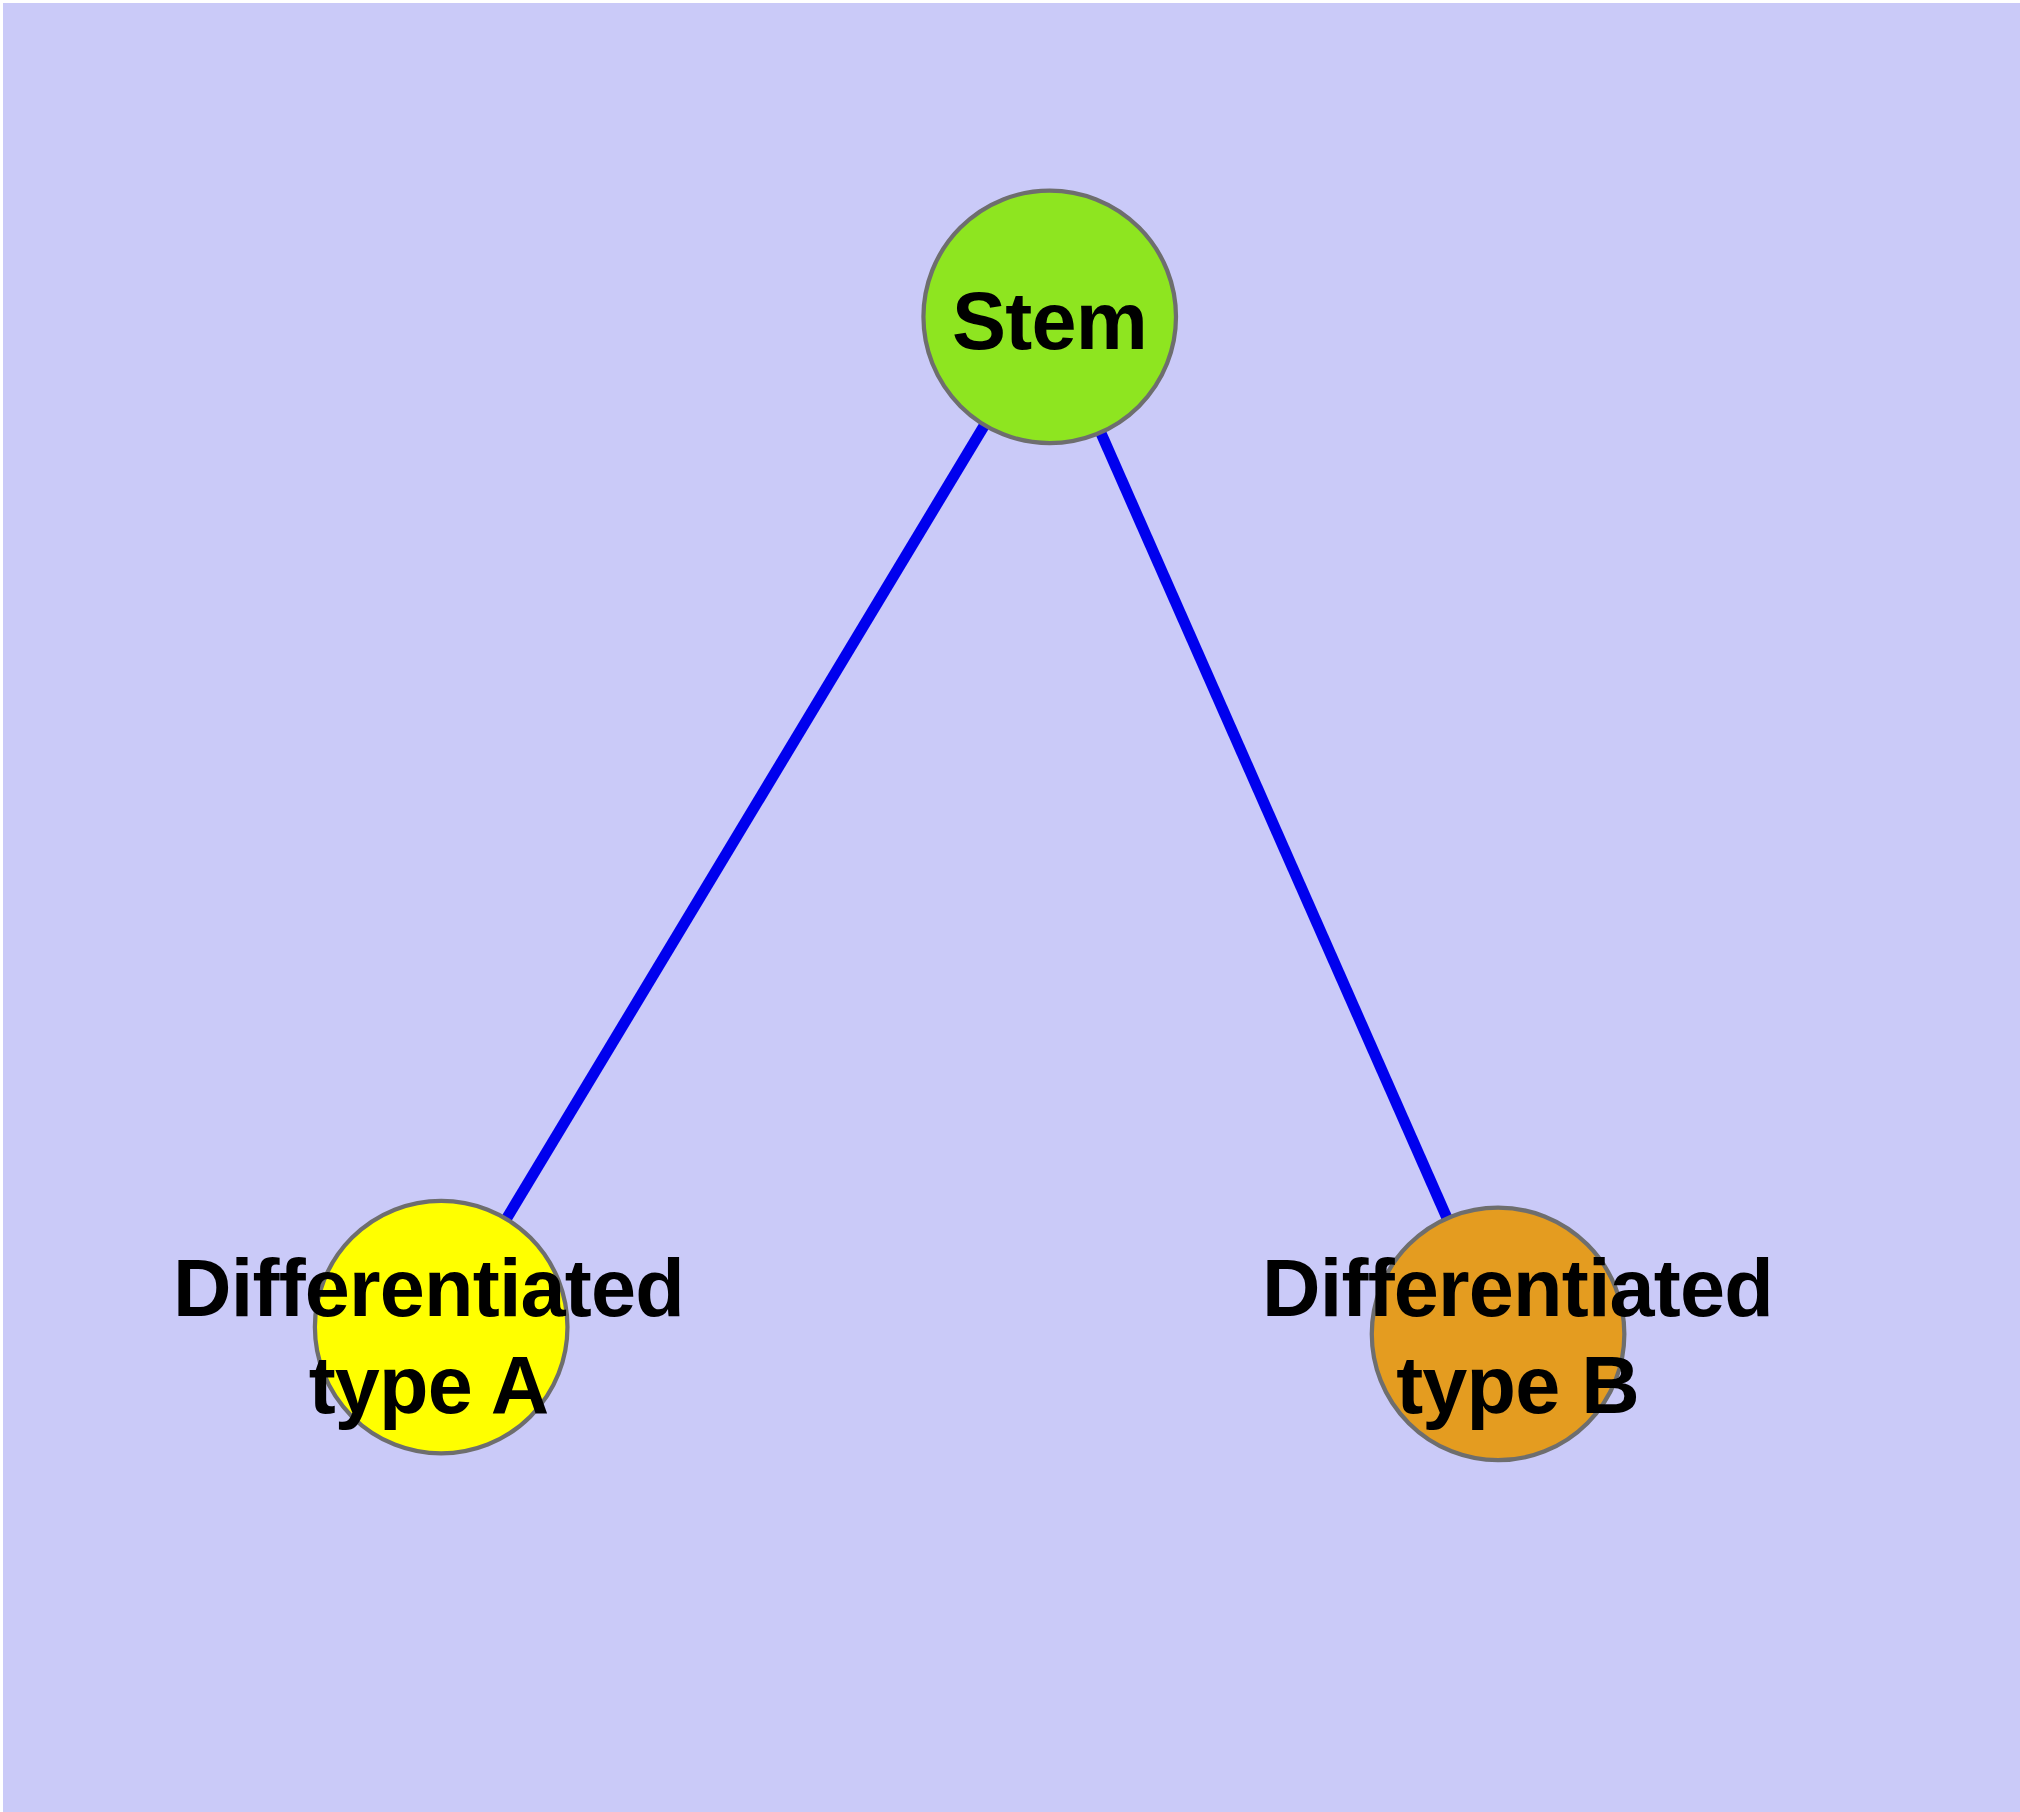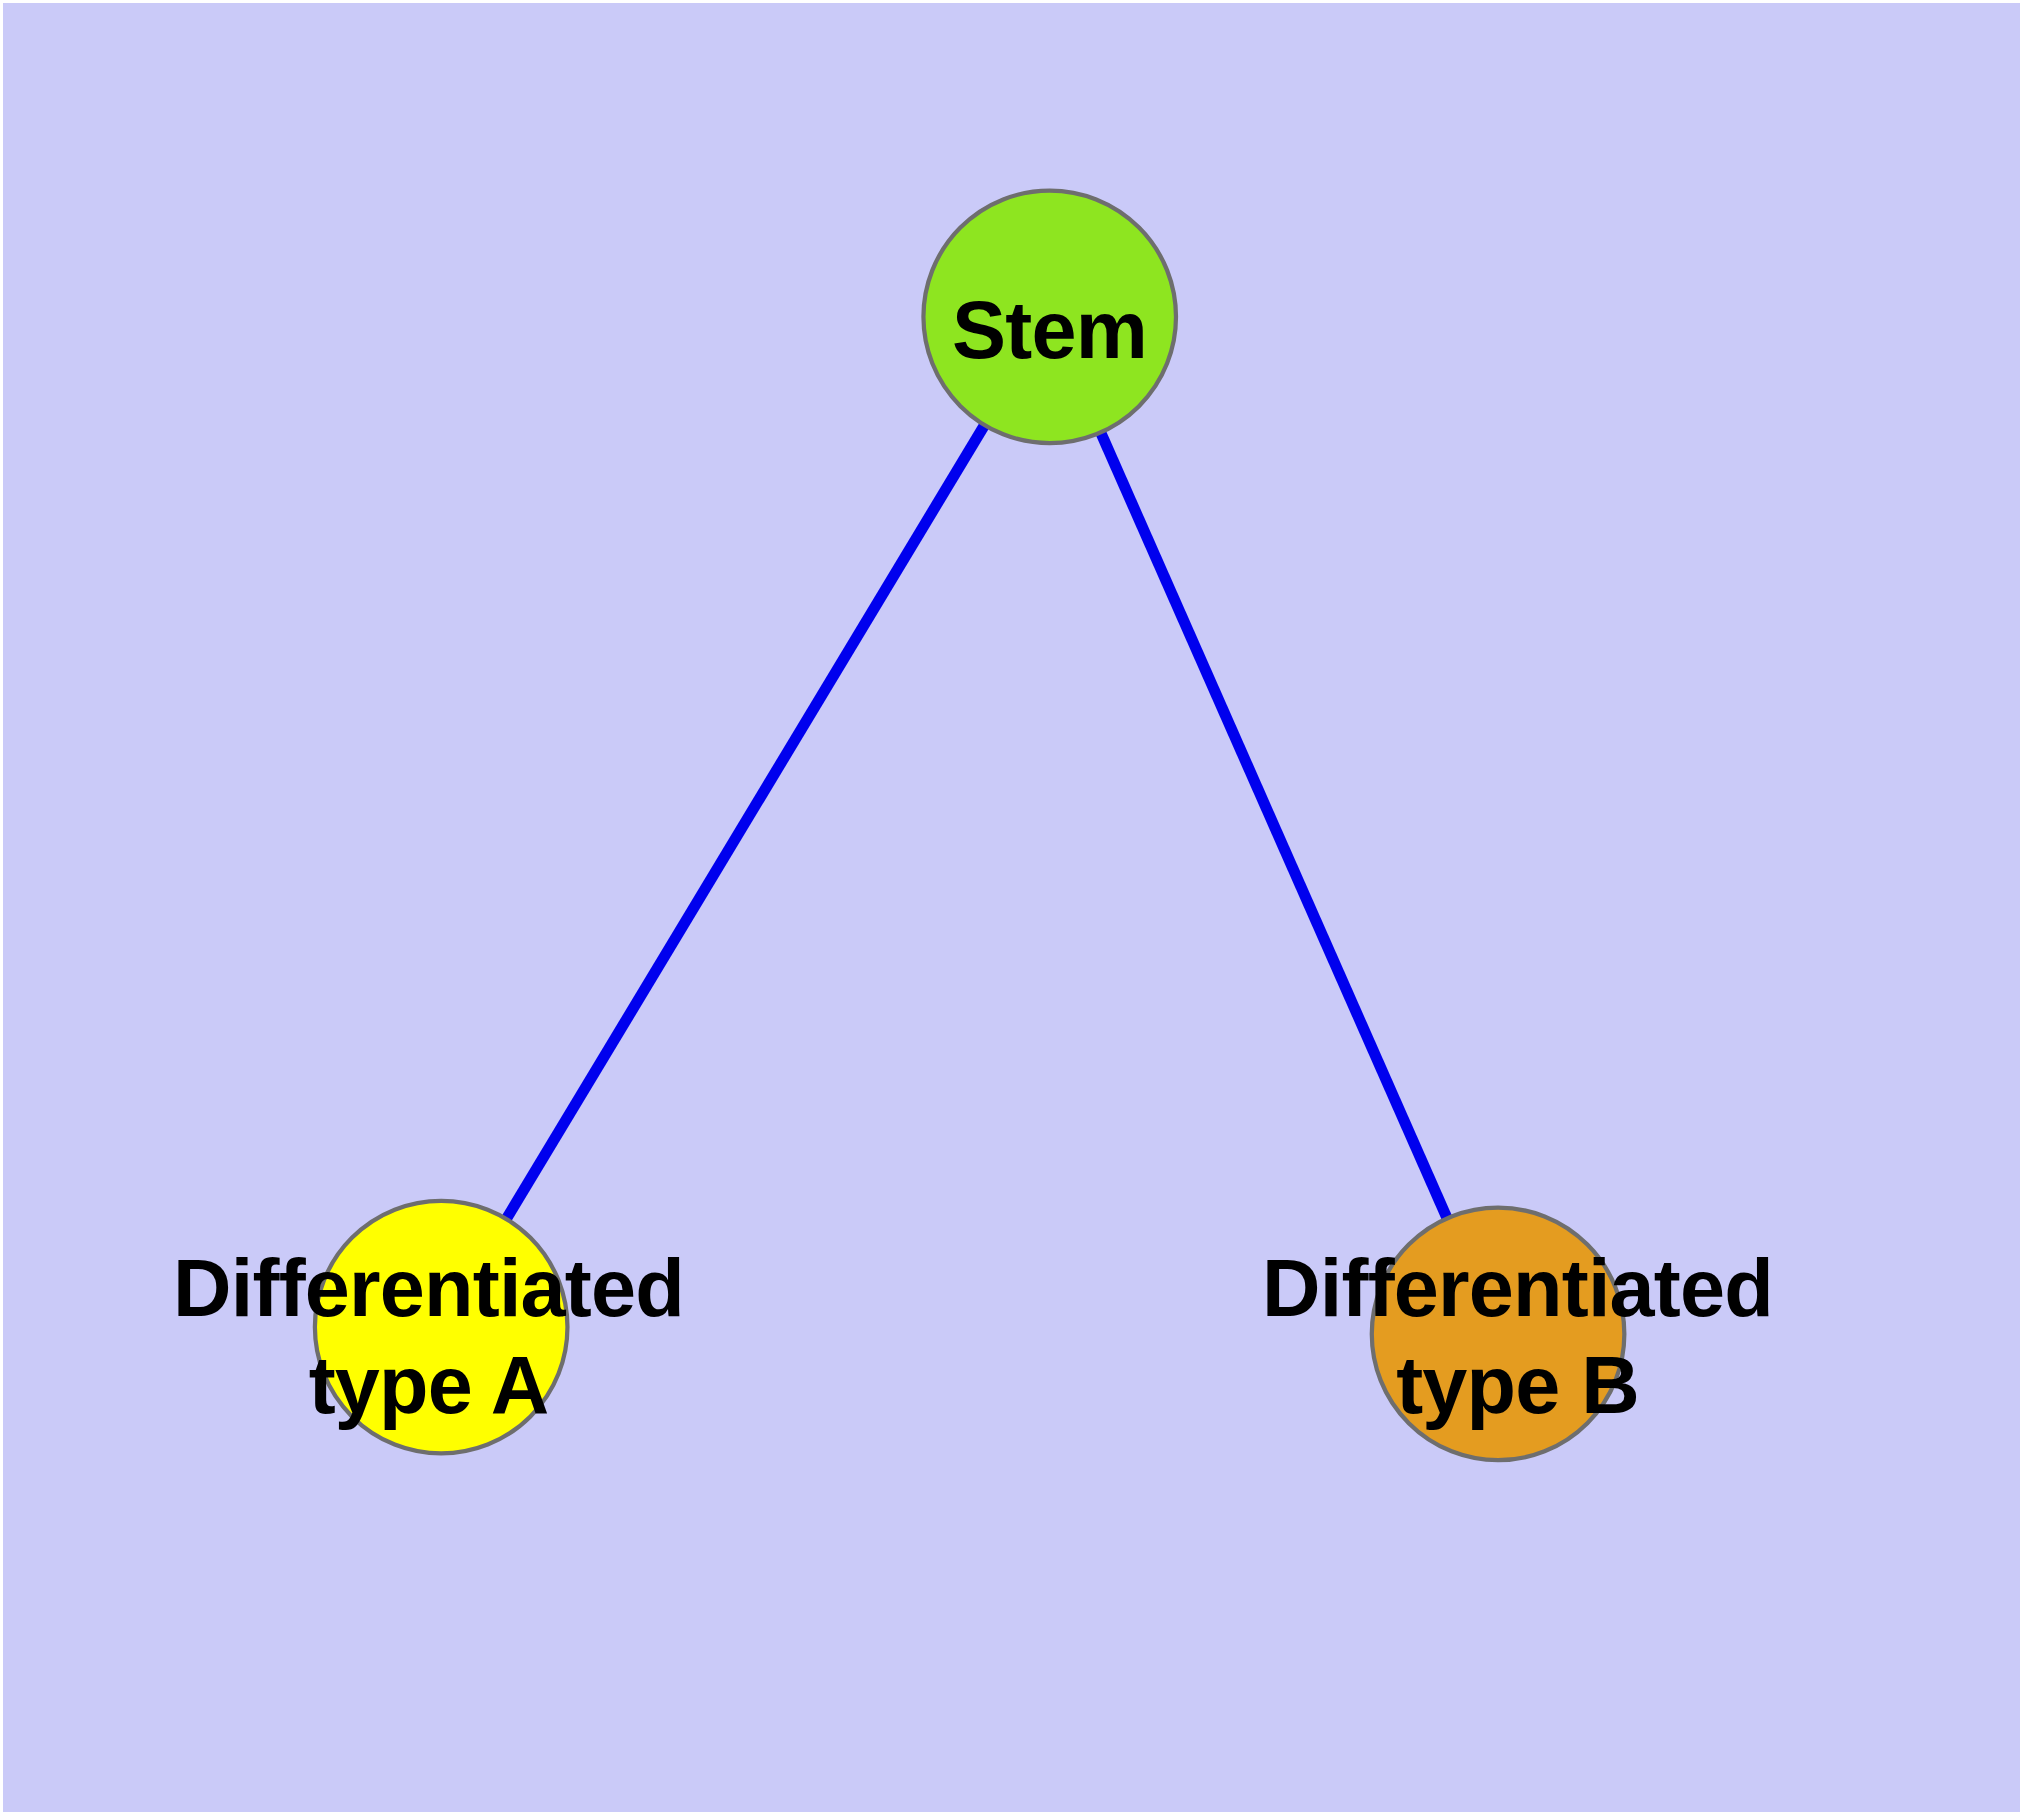--- a/index.html
+++ b/index.html
@@ -29,21 +29,21 @@
     position: absolute;
     transform: translate(-50%, -50%);
     font-size: 81px;
     line-height: 97px;
     font-weight: bold;
     text-align: center;
     white-space: pre-line;
     letter-spacing: -0.8px;
     pointer-events: none;
   }
-  .label-stem   { left: 1047px; top: 327px; }
+  .label-stem   { left: 1047px; top: 318px; }
   .label-type-a { left: 426px;  top: 1334px; }
   .label-type-b { left: 1515px; top: 1334px; }
 </style>
 </head>
 <body>
 
 <div class="canvas" style="background-color: rgb(202, 202, 248);">
 
   <svg class="graph-svg" viewBox="3 3 2381 2135" xmlns="http://www.w3.org/2000/svg">
 

